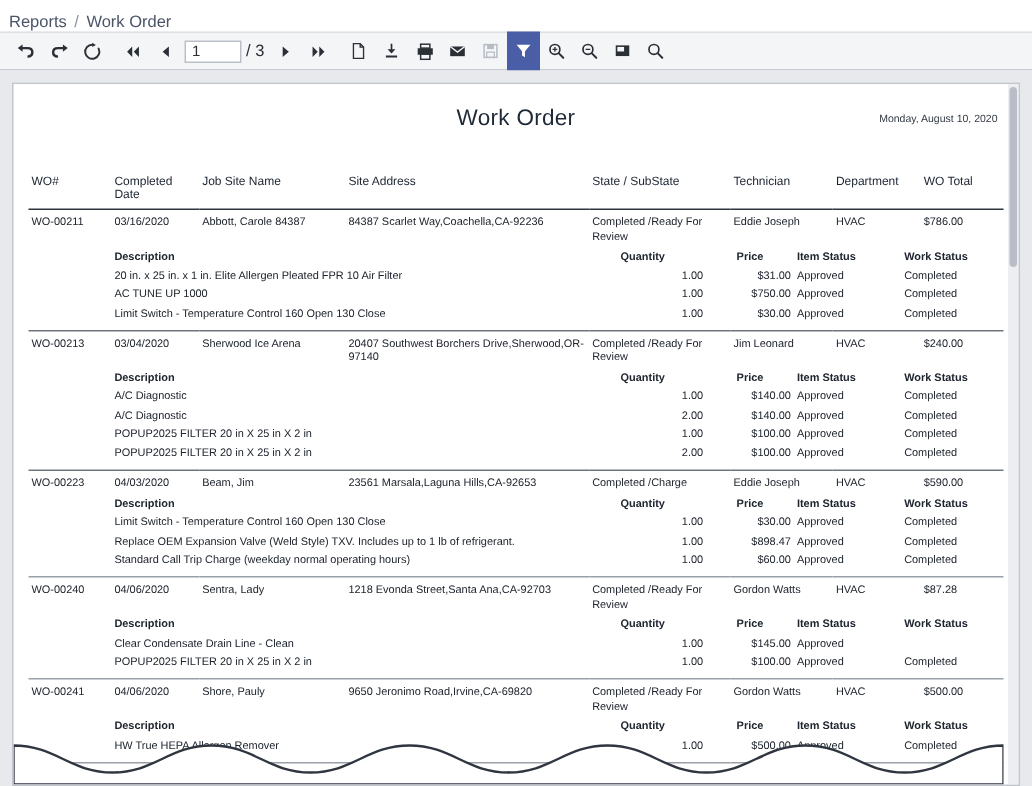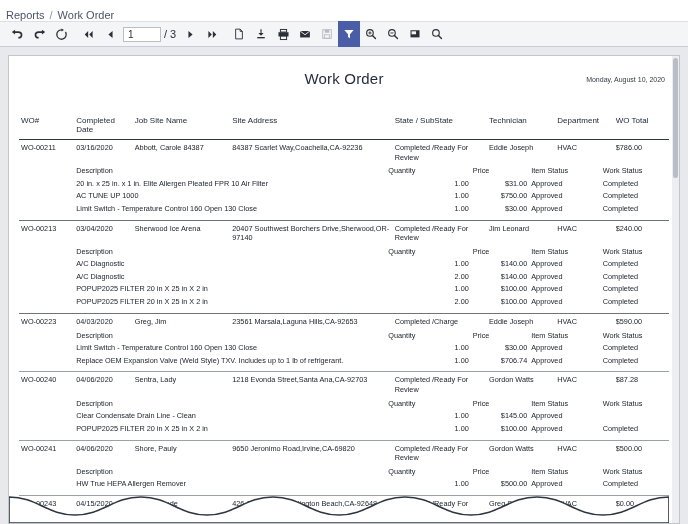--- a/index.html
+++ b/index.html
@@ -122,24 +122,24 @@
     vertical-align: top;
     padding: 3px 2px 2px 2px;
     line-height: 1.32;
     margin-left: 10px;
   }
   .wo-row td.right { text-align: left; }
 
   .detail-wrap { padding: 0 0 3px 0; }
   table.det { width: 100%; border-collapse: collapse; table-layout: fixed; }
   table.det th {
-    font-size: 7.3px; color: #20262f; font-weight: normal;
+    font-size: 7.3px; color: #20262f; font-weight: bold;
     text-align: left; padding: 2px 2px 2px 2px;
   }
-  table.det th.right { text-align: left; }
+  table.det th.right { text-align: center; }
   table.det td {
     font-size: 7.3px; color: #20262f;
     padding: 1.5px 2px; line-height: 1.3;
   }
   table.det td.right { text-align: right; }
   .grp-rule { border-bottom: 1px solid #9aa0a8; height: 0; }
   .grp-rule-strong { border-bottom: 1.2px solid #6e747c; height: 0; }
 
   
   .tear {
@@ -446,21 +446,21 @@
                 </tbody>
               </table>
             </td>
           </tr>
           <tr>
             <td colspan="8" class="grp-rule-strong"></td>
           </tr>
           <tr class="wo-row">
             <td class="">WO-00223</td>
             <td class="">04/03/2020</td>
-            <td class="">Greg, Jim</td>
+            <td class="">Beam, Jim</td>
             <td class="">23561 Marsala,Laguna Hills,CA-92653</td>
             <td class="">Completed /Charge</td>
             <td class="">Eddie Joseph</td>
             <td class="">HVAC</td>
             <td class="right">$590.00</td>
           </tr>
           <tr>
             <td colspan="8" class="detail-wrap">
               <table class="det">
                 <colgroup>
@@ -487,21 +487,29 @@
                     <td class="">Limit Switch - Temperature Control 160 Open 130 Close</td>
                     <td class="right">1.00</td>
                     <td class="right">$30.00</td>
                     <td class="">Approved</td>
                     <td class="">Completed</td>
                   </tr>
                   <tr>
                     <td class=""></td>
                     <td class="">Replace OEM Expansion Valve (Weld Style) TXV. Includes up to 1 lb of refrigerant.</td>
                     <td class="right">1.00</td>
-                    <td class="right">$706.74</td>
+                    <td class="right">$898.47</td>
+                    <td class="">Approved</td>
+                    <td class="">Completed</td>
+                  </tr>
+                  <tr>
+                    <td class=""></td>
+                    <td class="">Standard Call Trip Charge (weekday normal operating hours)</td>
+                    <td class="right">1.00</td>
+                    <td class="right">$60.00</td>
                     <td class="">Approved</td>
                     <td class="">Completed</td>
                   </tr>
                 </tbody>
               </table>
             </td>
           </tr>
           <tr>
             <td colspan="8" class="grp-rule"></td>
           </tr>

